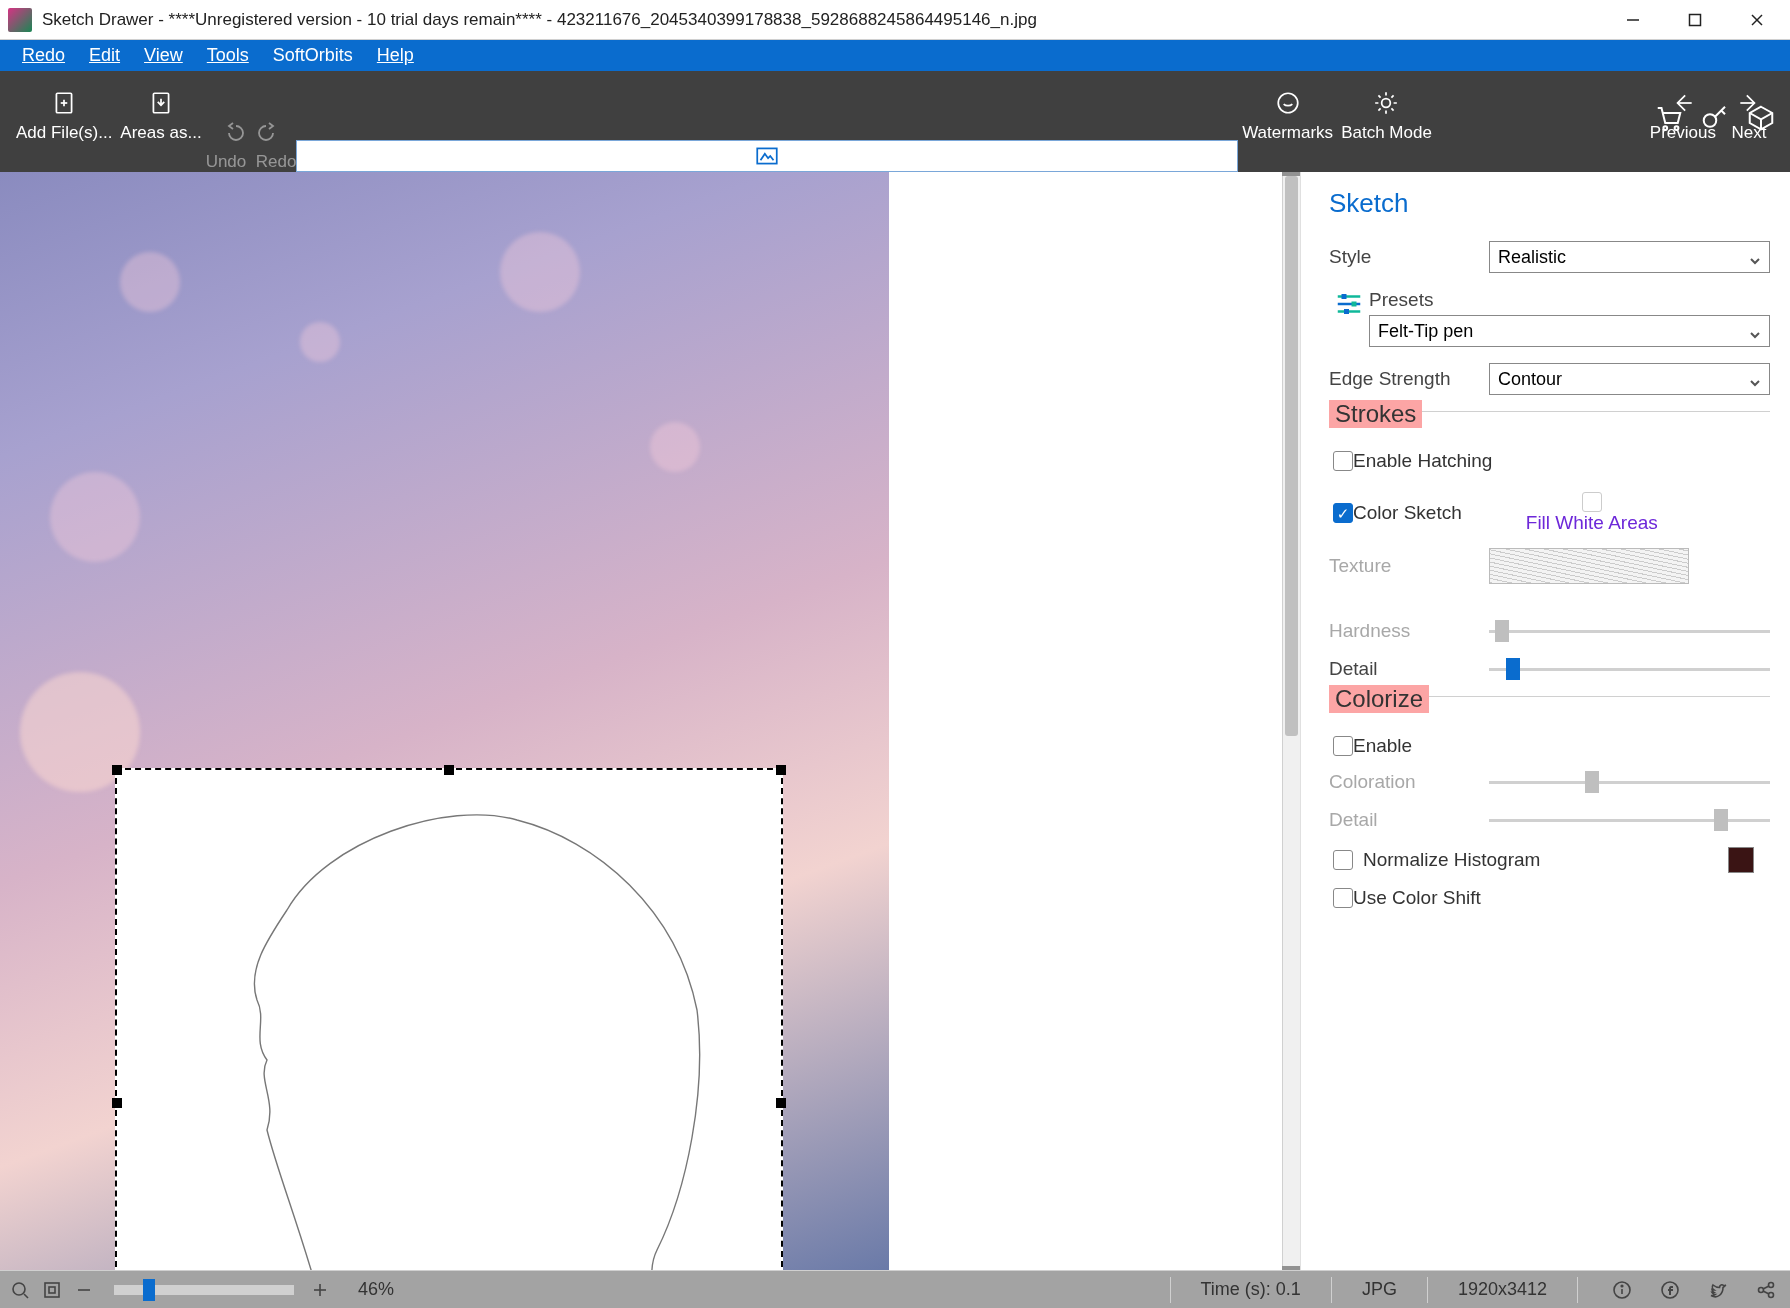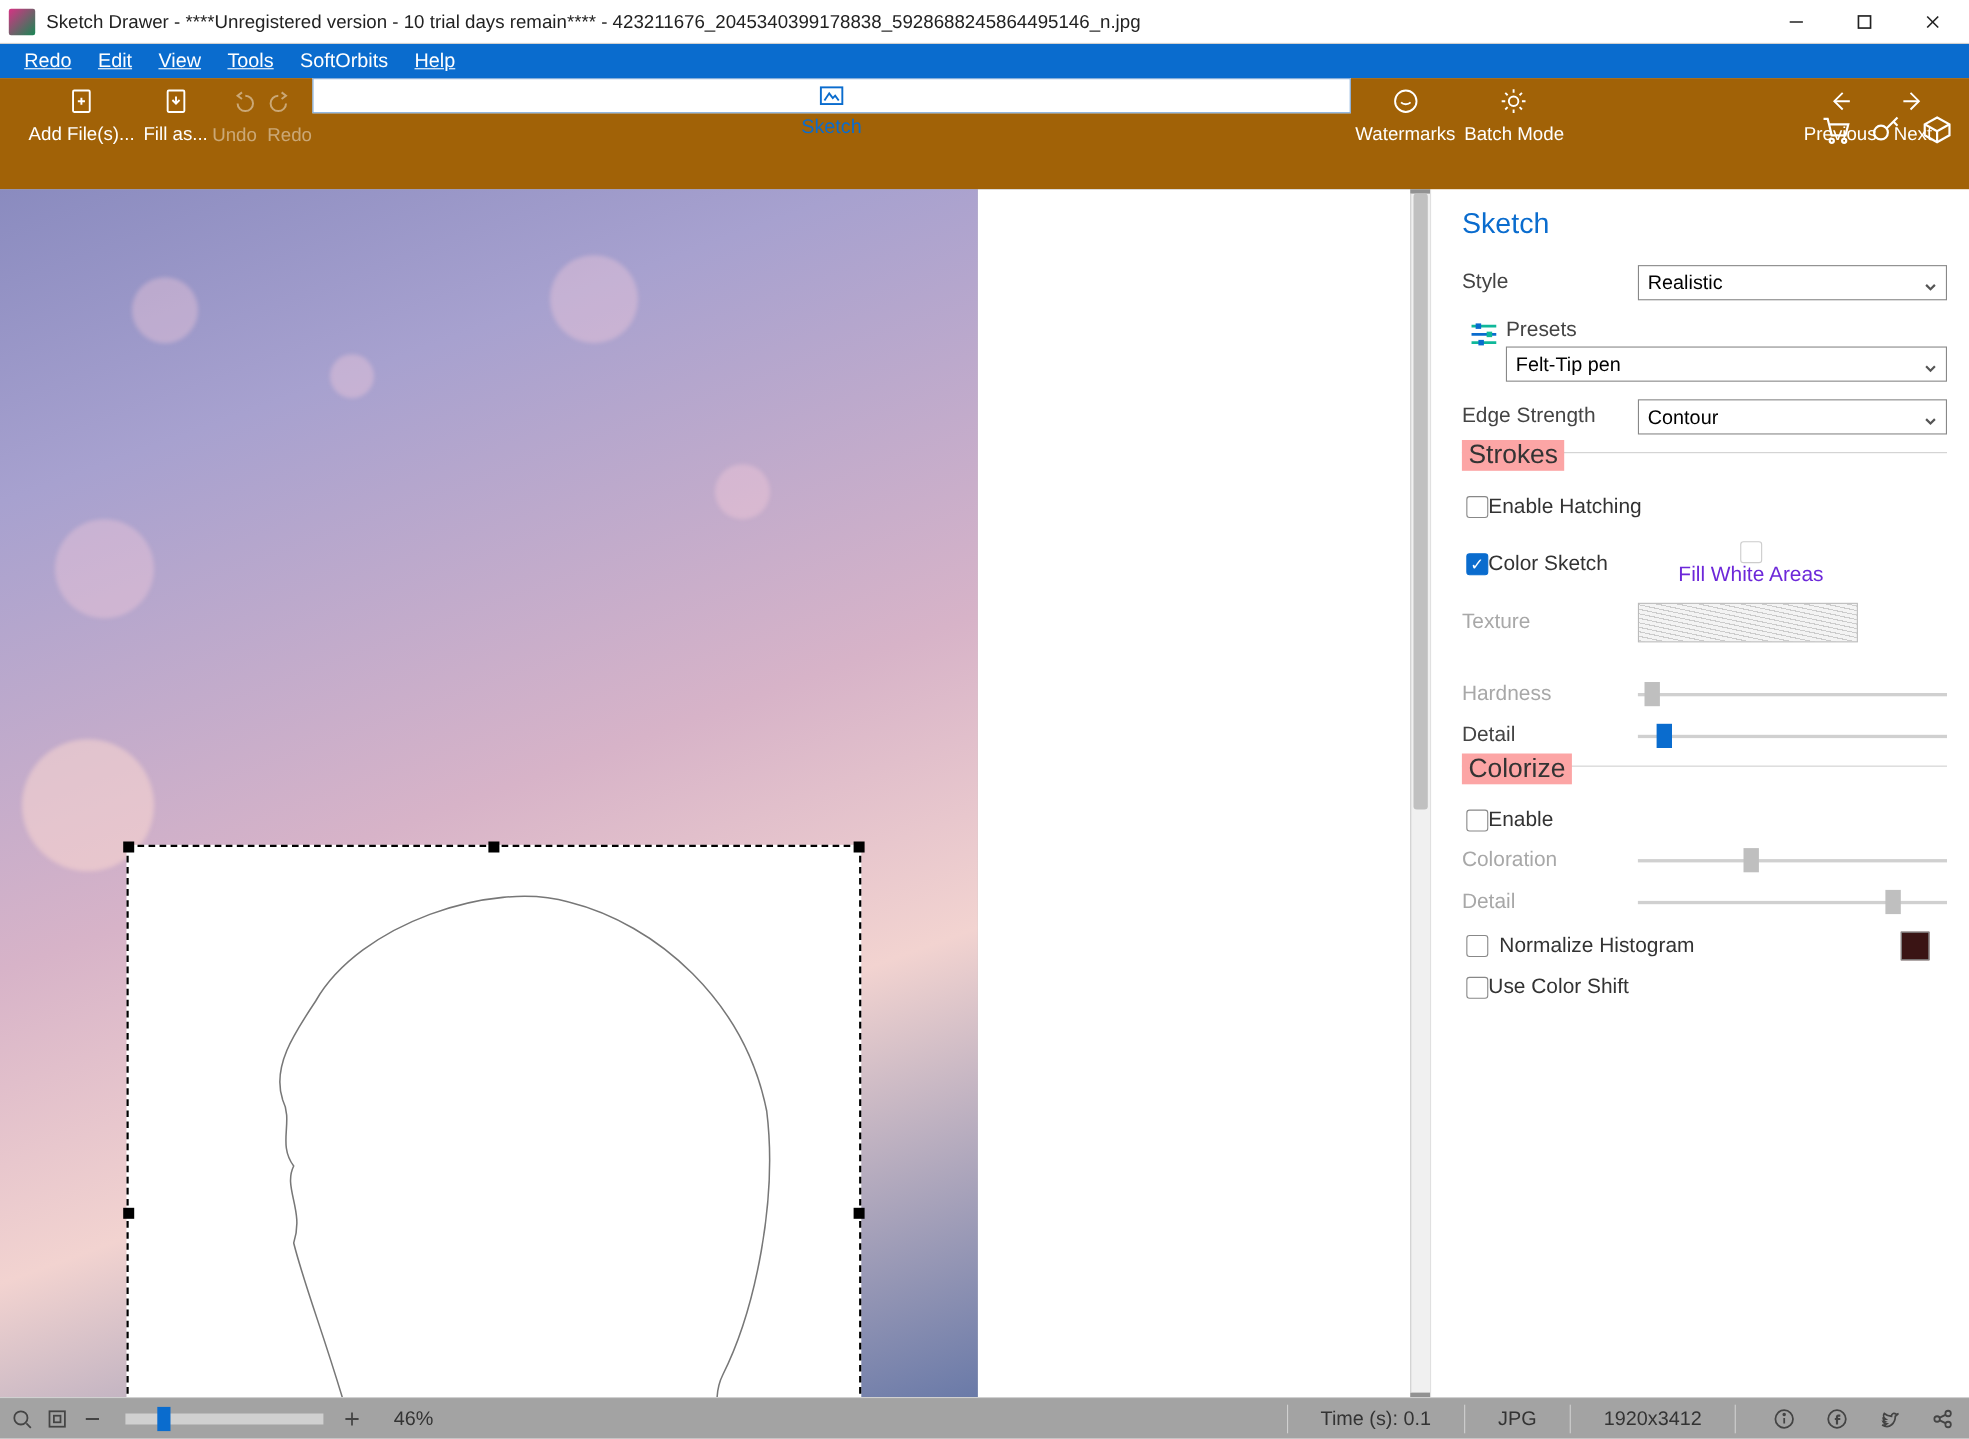--- a/index.html
+++ b/index.html
@@ -12,21 +12,21 @@
 .winbtns { display: flex; }
 .winbtn { width: 62px; height: 40px; display: flex; align-items: center; justify-content: center; cursor: pointer; }
 .winbtn svg { width: 14px; height: 14px; stroke: #222; stroke-width: 1.5; fill: none; }
 
 
 .menubar { background: #0a6cce; height: 31px; display: flex; align-items: center; padding-left: 10px; }
 .menuitem { color: #fff; font-size: 18px; padding: 4px 12px; cursor: pointer; }
 .menuitem u { text-decoration: underline; }
 
 
-.toolbar { background: #a16207; height: 101px; display: flex; align-items: flex-start; padding: 0 22px; position: relative; }
+.toolbar { background: #404040; height: 101px; display: flex; align-items: flex-end; padding: 0 12px; position: relative; }
 .tbtn { display: flex; flex-direction: column; align-items: center; justify-content: flex-start; color: #fff; font-size: 17px; min-width: 58px; height: 90px; padding: 6px 4px 2px; cursor: pointer; text-align: center; line-height: 1.25; }
 .tbtn.sel { background: #fff; color: #0a6cce; border: 1px solid #7aa7d9; }
 .tbtn .ico { height: 30px; display:flex;align-items:center;justify-content:center; margin-bottom:4px;}
 .tbtn .ico svg { width: 26px; height: 26px; stroke: currentColor; fill: none; stroke-width: 1.6; }
 .smallbtns { display: flex; flex-direction: row; align-items: center; padding: 6px 8px 0; }
 .smallbtn { width: 34px; height: 34px; display:flex;align-items:center;justify-content:center; color: rgba(255,255,255,0.45); }
 .smallbtn svg { width:24px;height:24px;stroke:currentColor;fill:none;stroke-width:1.8;}
 .undoredo-label { color: rgba(255,255,255,0.45); font-size:17px; padding-top:2px; text-align:center;}
 .toolbar-right { position:absolute; right:14px; top:32px; display:flex; gap:16px; }
 .toolbar-right svg { width:30px;height:30px; stroke:#fff; fill:none; stroke-width:1.6;}
@@ -129,21 +129,21 @@
     <span>Add File(s)...</span>
   </div>
   <div class="tbtn">
     <div class="ico">
         <svg viewBox="0 0 24 24">
           <rect x="5" y="3" width="14" height="18" rx="1"></rect>
           <polyline points="12,8 12,14"></polyline>
           <polyline points="9,11 12,14 15,11"></polyline>
         </svg>
       </div>
-    <span>Fill as...</span>
+    <span>Areas as...</span>
   </div>
   <div style="display:flex;flex-direction:column;align-items:center;">
     <div class="smallbtns">
       <div class="smallbtn">
           <svg viewBox="0 0 24 24">
             <path d="M14 5a7 7 0 1 1-7 7"></path>
             <polyline points="11,2 7,5 11,8"></polyline>
           </svg>
         </div>
       <div class="smallbtn">

